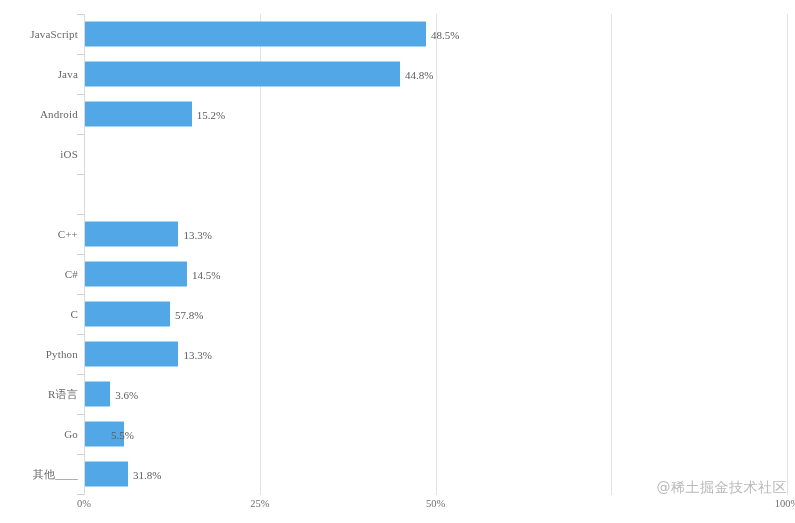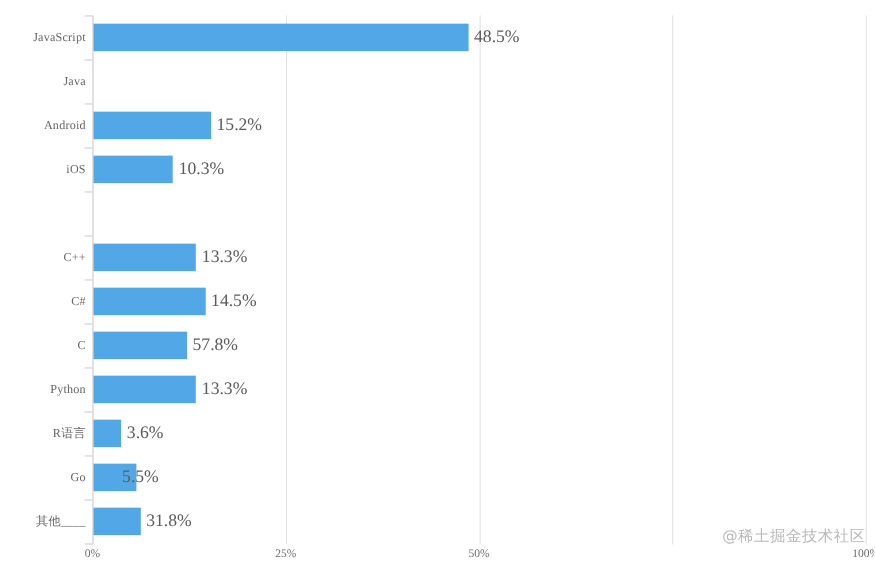--- a/index.html
+++ b/index.html
@@ -99,21 +99,21 @@
     position: absolute;
     left: 0;
     top: 0;
     height: 25px;
     background: #52a7e7;
   }
   .bar-value {
     position: absolute;
     top: 50%;
     transform: translateY(-50%);
-    font-size: 16px;
+    font-size: 11px;
     color: #5b5b5b;
     white-space: nowrap;
     padding-left: 5px;
   }
 
   
   .x-axis {
     position: absolute;
     left: 84px;
     top: 498px;
@@ -179,34 +179,34 @@
   <div class="rows-layer">
       <div class="bar-row" style="top: 14px;">
         <div class="cat-label">JavaScript</div>
         <div class="bar-wrap">
           <div class="bar" style="width: 340.955px; background: rgb(82, 167, 231);"></div>
           <div class="bar-value" style="left: 340.955px;">48.5%</div>
         </div>
       </div>
       <div class="bar-row" style="top: 54px;">
         <div class="cat-label">Java</div>
+        <div class="bar-wrap">
+          <div class="bar" style="width: 314.944px; background: rgb(82, 167, 231);"></div>
+          <div class="bar-value" style="left: 314.944px;">44.8%</div>
+        </div>
       </div>
       <div class="bar-row" style="top: 94px;">
         <div class="cat-label">Android</div>
         <div class="bar-wrap">
           <div class="bar" style="width: 106.856px; background: rgb(82, 167, 231);"></div>
           <div class="bar-value" style="left: 106.856px;">15.2%</div>
         </div>
       </div>
       <div class="bar-row" style="top: 134px;">
         <div class="cat-label">iOS</div>
-        <div class="bar-wrap">
-          <div class="bar" style="width: 72.409px; background: rgb(82, 167, 231);"></div>
-          <div class="bar-value" style="left: 72.409px;">10.3%</div>
-        </div>
       </div>
       <div class="bar-row" style="top: 214px;">
         <div class="cat-label">C++</div>
         <div class="bar-wrap">
           <div class="bar" style="width: 93.499px; background: rgb(82, 167, 231);"></div>
           <div class="bar-value" style="left: 93.499px;">13.3%</div>
         </div>
       </div>
       <div class="bar-row" style="top: 254px;">
         <div class="cat-label">C#</div>

